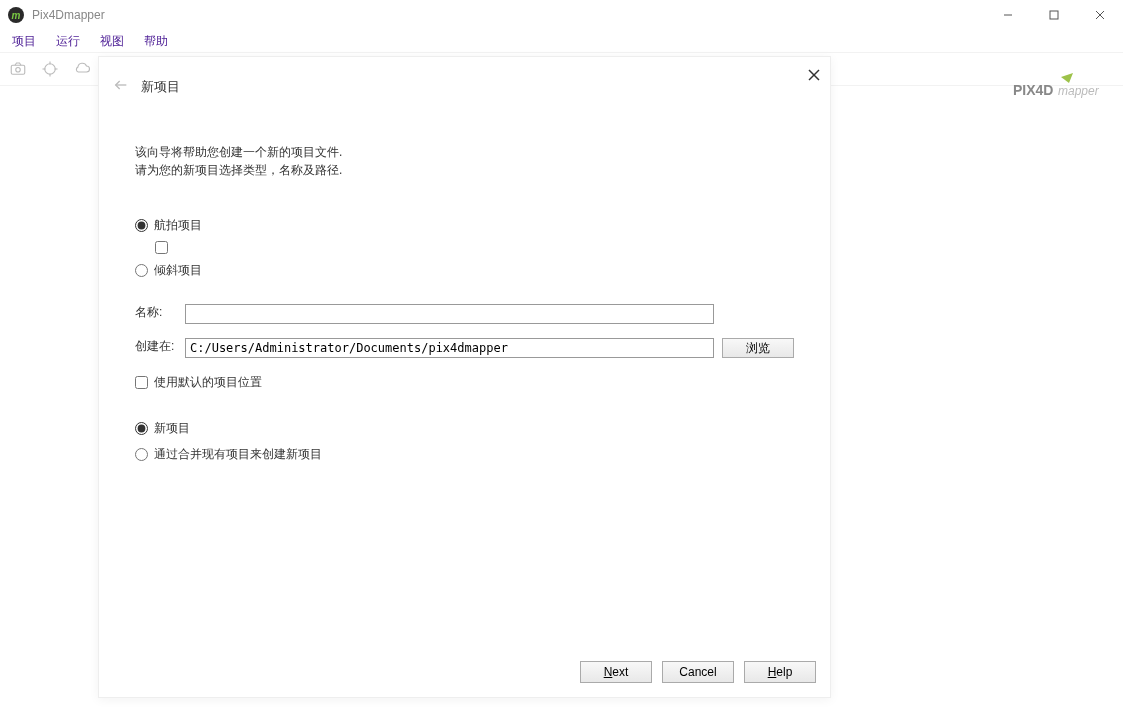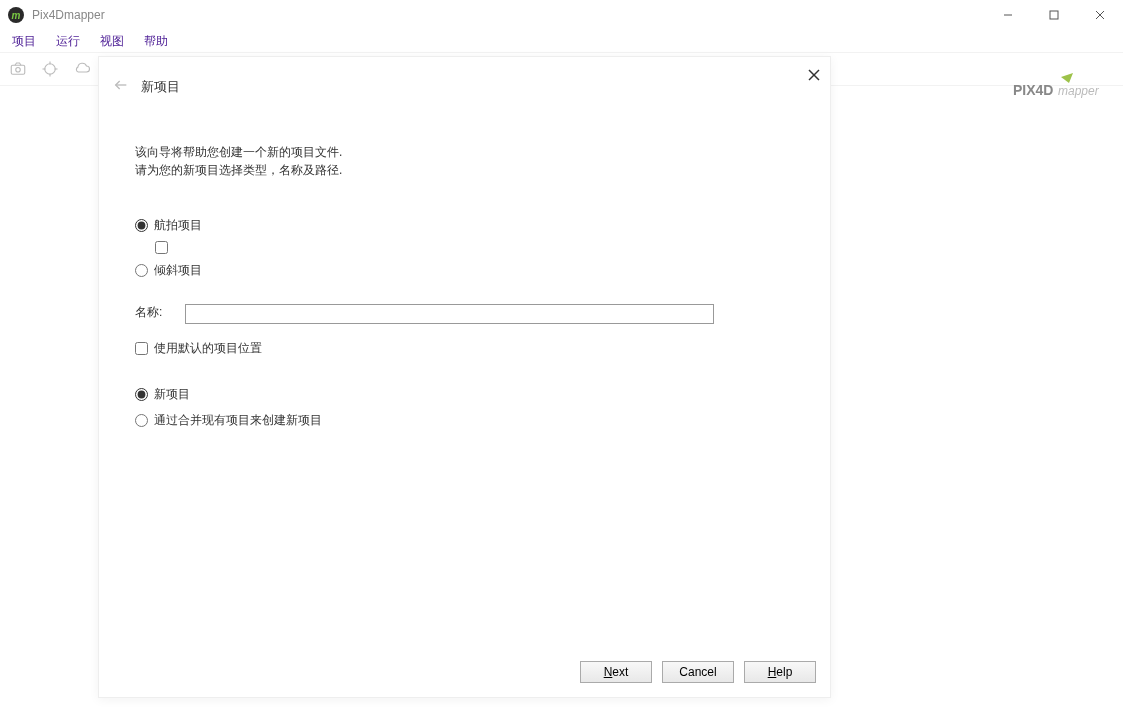--- a/index.html
+++ b/index.html
@@ -286,20 +286,25 @@
         <input type="radio" name="ptype" style="">
         <span>倾斜项目</span>
       </label>
     </div>
 
     <div class="form-grid">
       <div class="form-row">
         <span class="form-label">名称:</span>
         <input class="text-input" type="text" style="margin-right: 80px;" value="">
       </div>
+      <div class="form-row">
+        <span class="form-label">创建在:</span>
+        <input class="text-input" type="text" value="C:/Users/Administrator/Documents/pix4dmapper" style="">
+        <button class="browse-btn">浏览</button>
+      </div>
       <label class="checkbox-row">
         <input type="checkbox" style="">
         <span>使用默认的项目位置</span>
       </label>
     </div>
 
     <div class="radio-group2">
       <label class="radio-row">
         <input type="radio" name="cmode" checked="" style="">
         <span>新项目</span>

